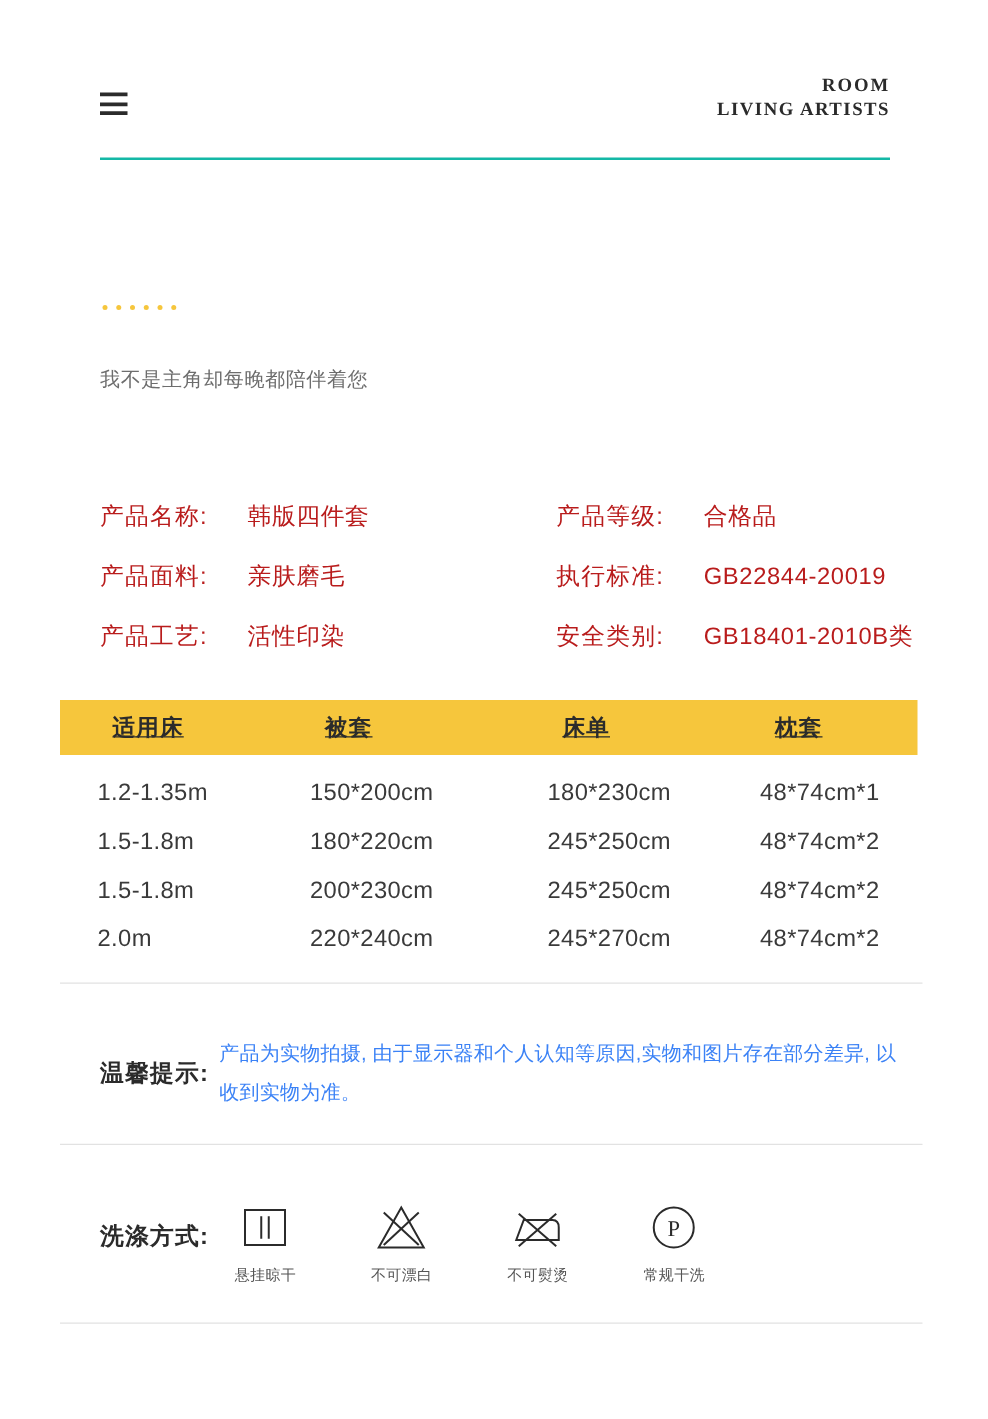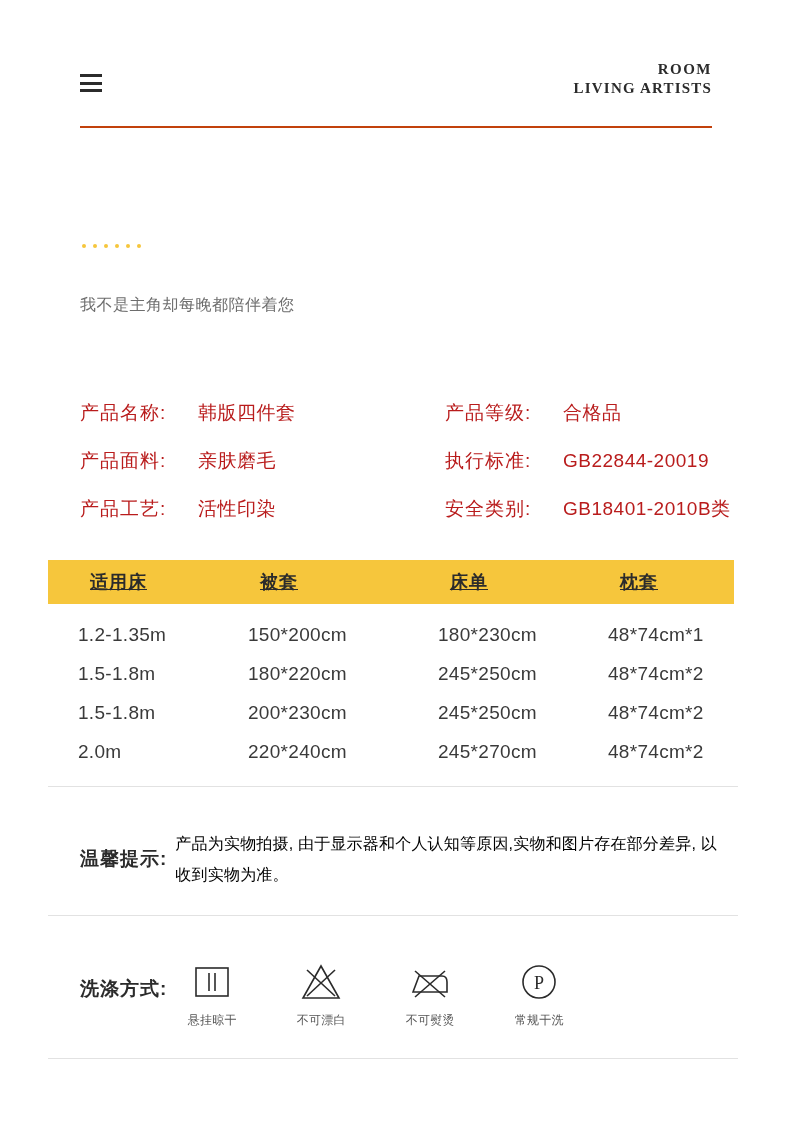--- a/index.html
+++ b/index.html
@@ -22,21 +22,21 @@
     box-sizing: border-box;
   }
 
   
   .header {
     position: absolute;
     left: 80px;
     top: 60px;
     width: 632px;
     height: 68px;
-    border-bottom: 2px solid #c2410c;
+    border-bottom: 2px solid #14b8a6;
     box-sizing: border-box;
   }
   .menu-icon {
     position: absolute;
     left: 0;
     top: 14px;
     width: 22px;
     height: 18px;
     display: flex;
     flex-direction: column;
@@ -215,21 +215,21 @@
   .tips-label {
     font-size: 19px;
     font-weight: bold;
     color: #2b2b2b;
     letter-spacing: 1px;
     white-space: nowrap;
     margin-right: 8px;
   }
   .tips-text {
     font-size: 16px;
-    color: #000000;
+    color: #3b82f6;
     line-height: 31px;
     letter-spacing: 0.2px;
   }
 
   
   .wash {
     position: absolute;
     left: 80px;
     top: 960px;
     display: flex;

